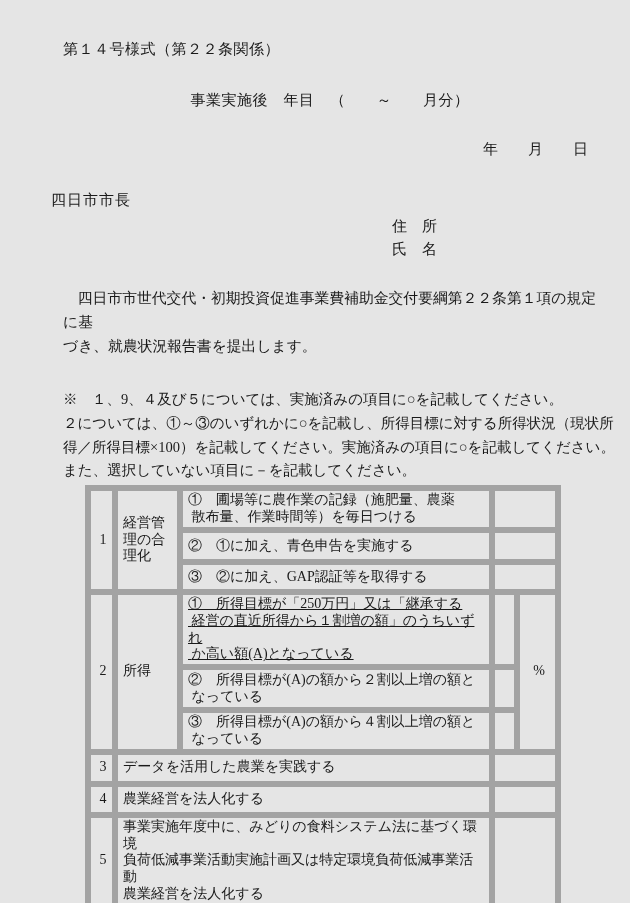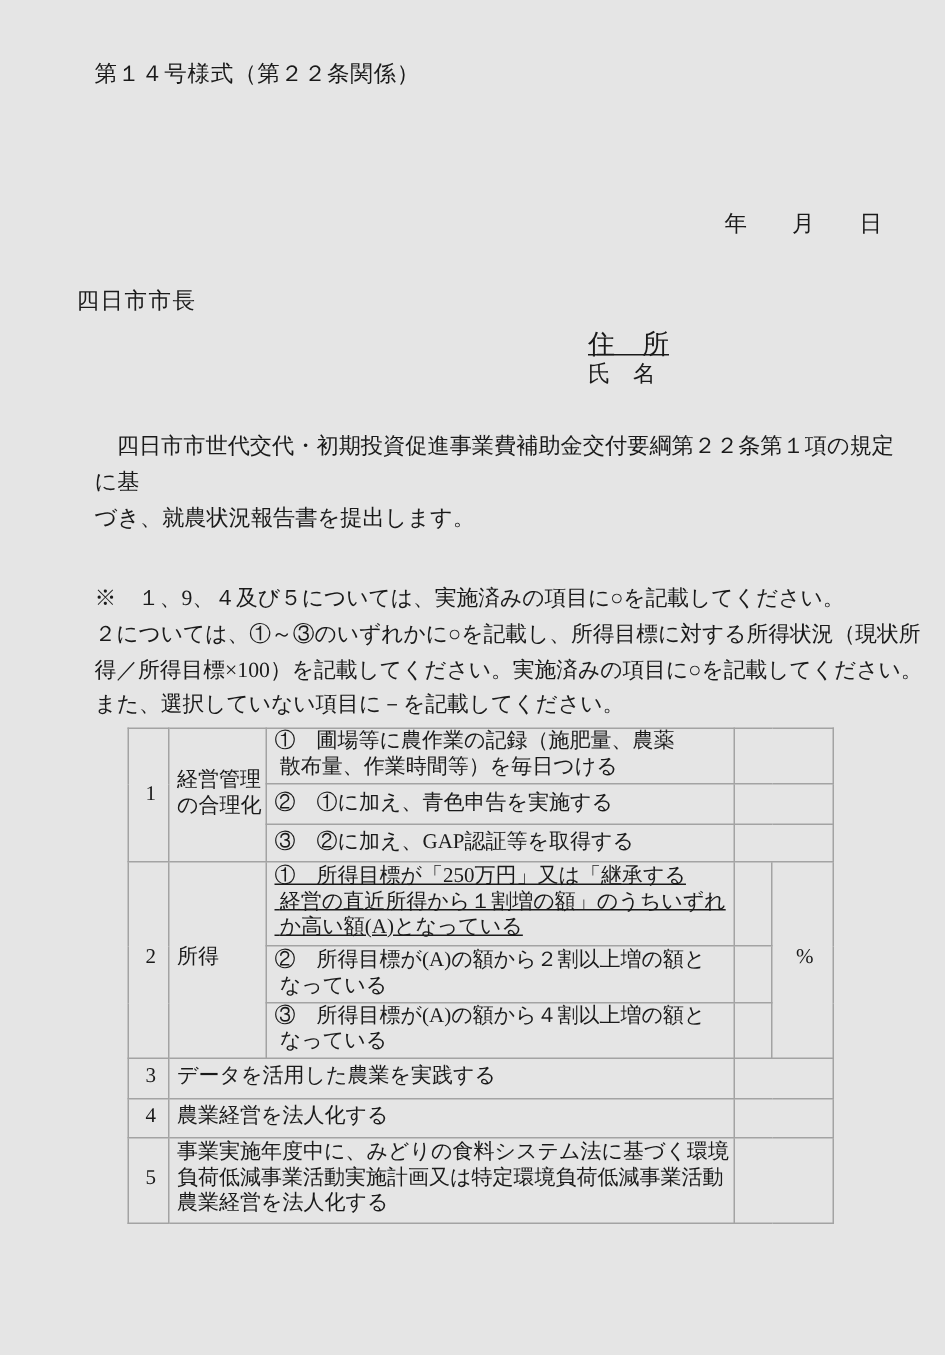--- a/index.html
+++ b/index.html
@@ -10,51 +10,52 @@
     color:#1a1a1a;
     font-family:"Liberation Serif","DejaVu Serif",serif;
     overflow:hidden;
   }
   .abs{position:absolute;white-space:pre-wrap;}
   .form-number{left:63px;top:40px;font-size:15px;letter-spacing:0.5px;}
   .doc-title{left:0;right:22px;top:64px;text-align:center;font-size:15px;letter-spacing:1px;}
   .doc-subtitle{left:30px;right:0;top:91px;text-align:center;font-size:15px;letter-spacing:0.5px;}
   .date-line{left:483px;top:140px;font-size:15px;}
   .addressee{left:51px;top:191px;font-size:15px;letter-spacing:1px;}
-  .address-label{left:392px;top:217px;font-size:18px;text-decoration:underline;}
+  .address-label{left:392px;top:217px;font-size:15px;}
   .name-label{left:392px;top:240px;font-size:15px;}
   .body-par{left:63px;top:286px;width:545px;font-size:14.8px;line-height:24px;}
   .section-heading{left:63px;top:363px;font-size:14.8px;letter-spacing:0.5px;}
   .notes{left:63px;top:388px;width:566px;font-size:14.5px;line-height:23.8px;}
   table.goals{
     position:absolute;left:85px;top:485px;
     border-collapse:collapse;table-layout:fixed;width:470px;
   }
   table.goals td{
-    border:1px solid #a3a3a3;
+    border:6px solid #a3a3a3;
     font-size:14px;line-height:16.8px;
     vertical-align:middle;
     padding:1px 2px 1px 5px;
     white-space:pre-wrap;
     overflow:hidden;
   }
   td.num{text-align:center;padding:0;font-size:13.5px;}
   td.cat{padding:1px 2px 1px 9px;line-height:16.5px;}
   td.unit{text-align:center;padding:0;}
   td.chk,td.chk-s{padding:0;}
   td.h34{height:34px;} td.h24{height:24px;} td.h22{height:22px;}
   td.h53{height:53px;text-decoration:underline;} td.h35{height:35px;} td.h30{height:30px;}
   td.h23{height:23px;} td.h54{height:54px;}
 </style>
 </head>
 <body>
 
 <div class="page">
 
   <div class="abs form-number">第１４号様式（第２２条関係）</div>
+  <div class="abs doc-subtitle">事業実施後　年目　（　　～　　月分）</div>
   <div class="abs date-line">年　　月　　日</div>
   <div class="abs addressee">四日市市長</div>
   <div class="abs address-label">住　所</div>
   <div class="abs name-label">氏　名</div>
   <div class="abs body-par">　四日市市世代交代・初期投資促進事業費補助金交付要綱第２２条第１項の規定に基
 づき、就農状況報告書を提出します。</div>
   <div class="abs notes">※　１、9、４及び５については、実施済みの項目に○を記載してください。
 ２については、①～③のいずれかに○を記載し、所得目標に対する所得状況（現状所
 得／所得目標×100）を記載してください。実施済みの項目に○を記載してください。
 また、選択していない項目に－を記載してください。</div>

